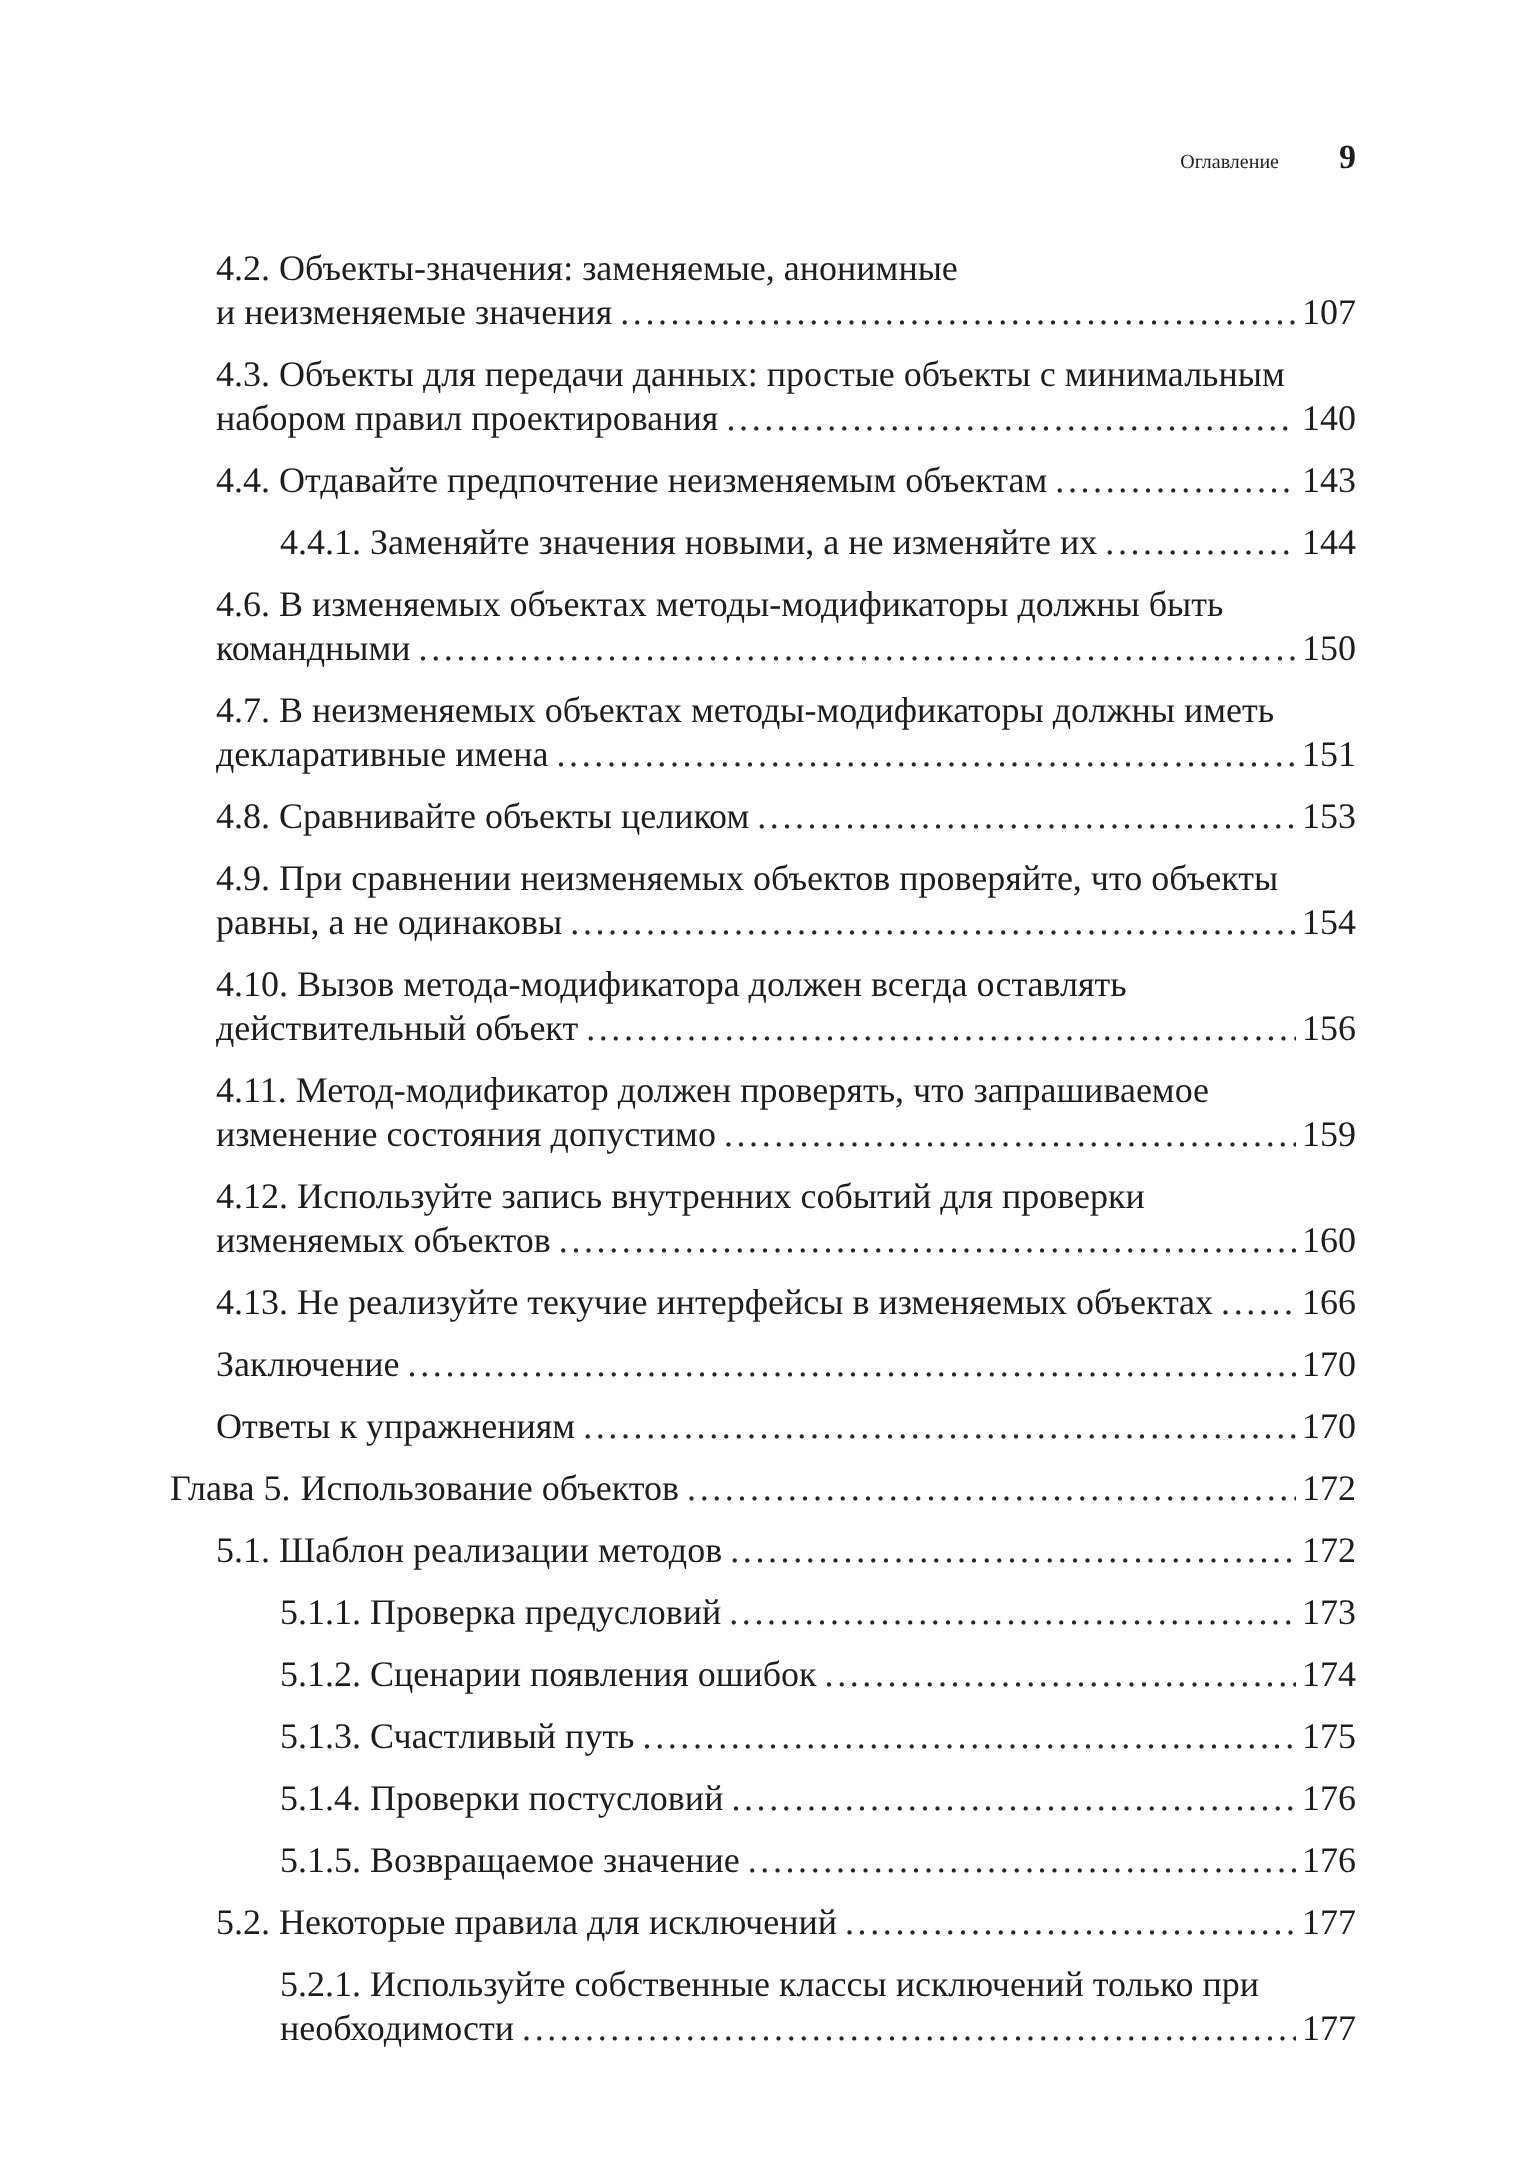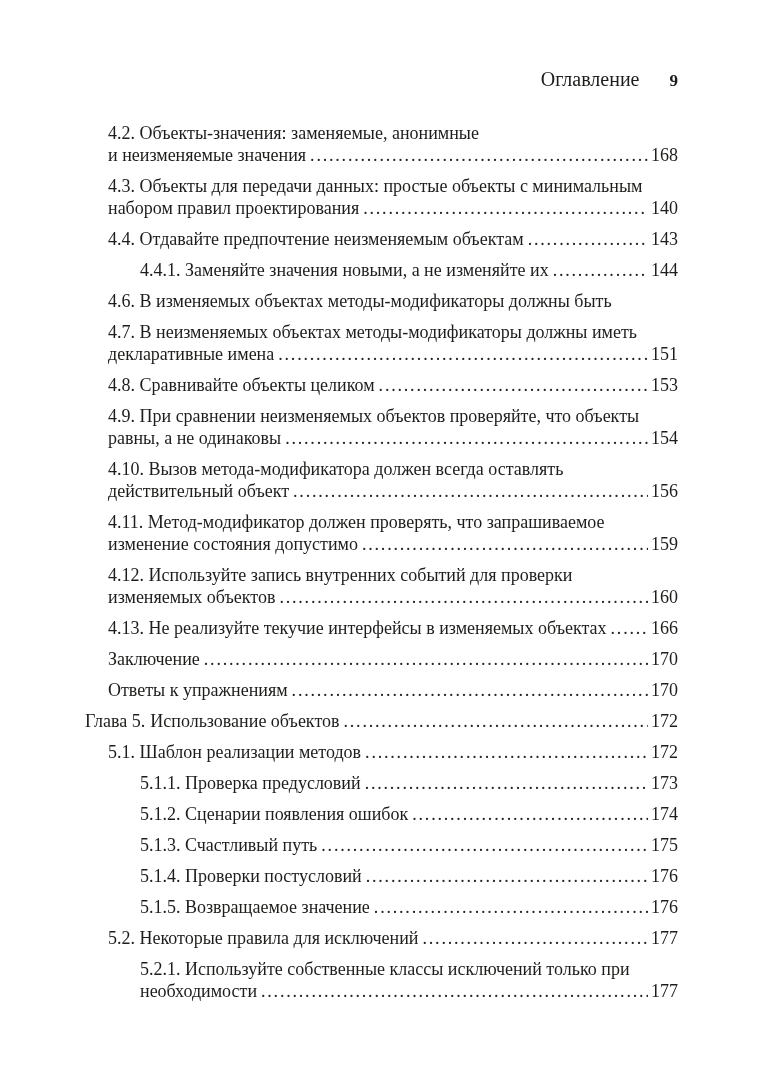--- a/index.html
+++ b/index.html
@@ -21,21 +21,21 @@
     overflow: hidden;
   }
   .header {
     display: flex;
     justify-content: flex-end;
     align-items: baseline;
     gap: 30px;
     margin-bottom: 30px;
   }
   .header-title {
-    font-size: 20px;
+    font-size: 10px;
     line-height: 22px;
   }
   .header-pagenum {
     font-size: 17px;
     font-weight: bold;
     line-height: 22px;
   }
   .toc-list { width: 100%; }
   .toc-entry {
     font-size: 18px;
@@ -85,21 +85,21 @@
   <div class="header">
     <span class="header-title">Оглавление</span>
     <span class="header-pagenum">9</span>
   </div>
   <div class="toc-list">
       <div class="toc-entry lvl1">
         <div class="pre-line">4.2. Объекты-значения: заменяемые, анонимные</div>
         <div class="last-line">
           <span class="label">и неизменяемые значения</span>
           <span class="leader"></span>
-          <span class="page-num">168</span>
+          <span class="page-num">107</span>
         </div>
       </div>
       <div class="toc-entry lvl1">
         <div class="pre-line">4.3. Объекты для передачи данных: простые объекты с минимальным</div>
         <div class="last-line">
           <span class="label">набором правил проектирования</span>
           <span class="leader"></span>
           <span class="page-num">140</span>
         </div>
       </div>
@@ -112,20 +112,25 @@
       </div>
       <div class="toc-entry lvl2">
         <div class="last-line">
           <span class="label">4.4.1. Заменяйте значения новыми, а не изменяйте их</span>
           <span class="leader"></span>
           <span class="page-num">144</span>
         </div>
       </div>
       <div class="toc-entry lvl1">
         <div class="pre-line">4.6. В изменяемых объектах методы-модификаторы должны быть</div>
+        <div class="last-line">
+          <span class="label">командными</span>
+          <span class="leader"></span>
+          <span class="page-num">150</span>
+        </div>
       </div>
       <div class="toc-entry lvl1">
         <div class="pre-line">4.7. В неизменяемых объектах методы-модификаторы должны иметь</div>
         <div class="last-line">
           <span class="label">декларативные имена</span>
           <span class="leader"></span>
           <span class="page-num">151</span>
         </div>
       </div>
       <div class="toc-entry lvl1">

